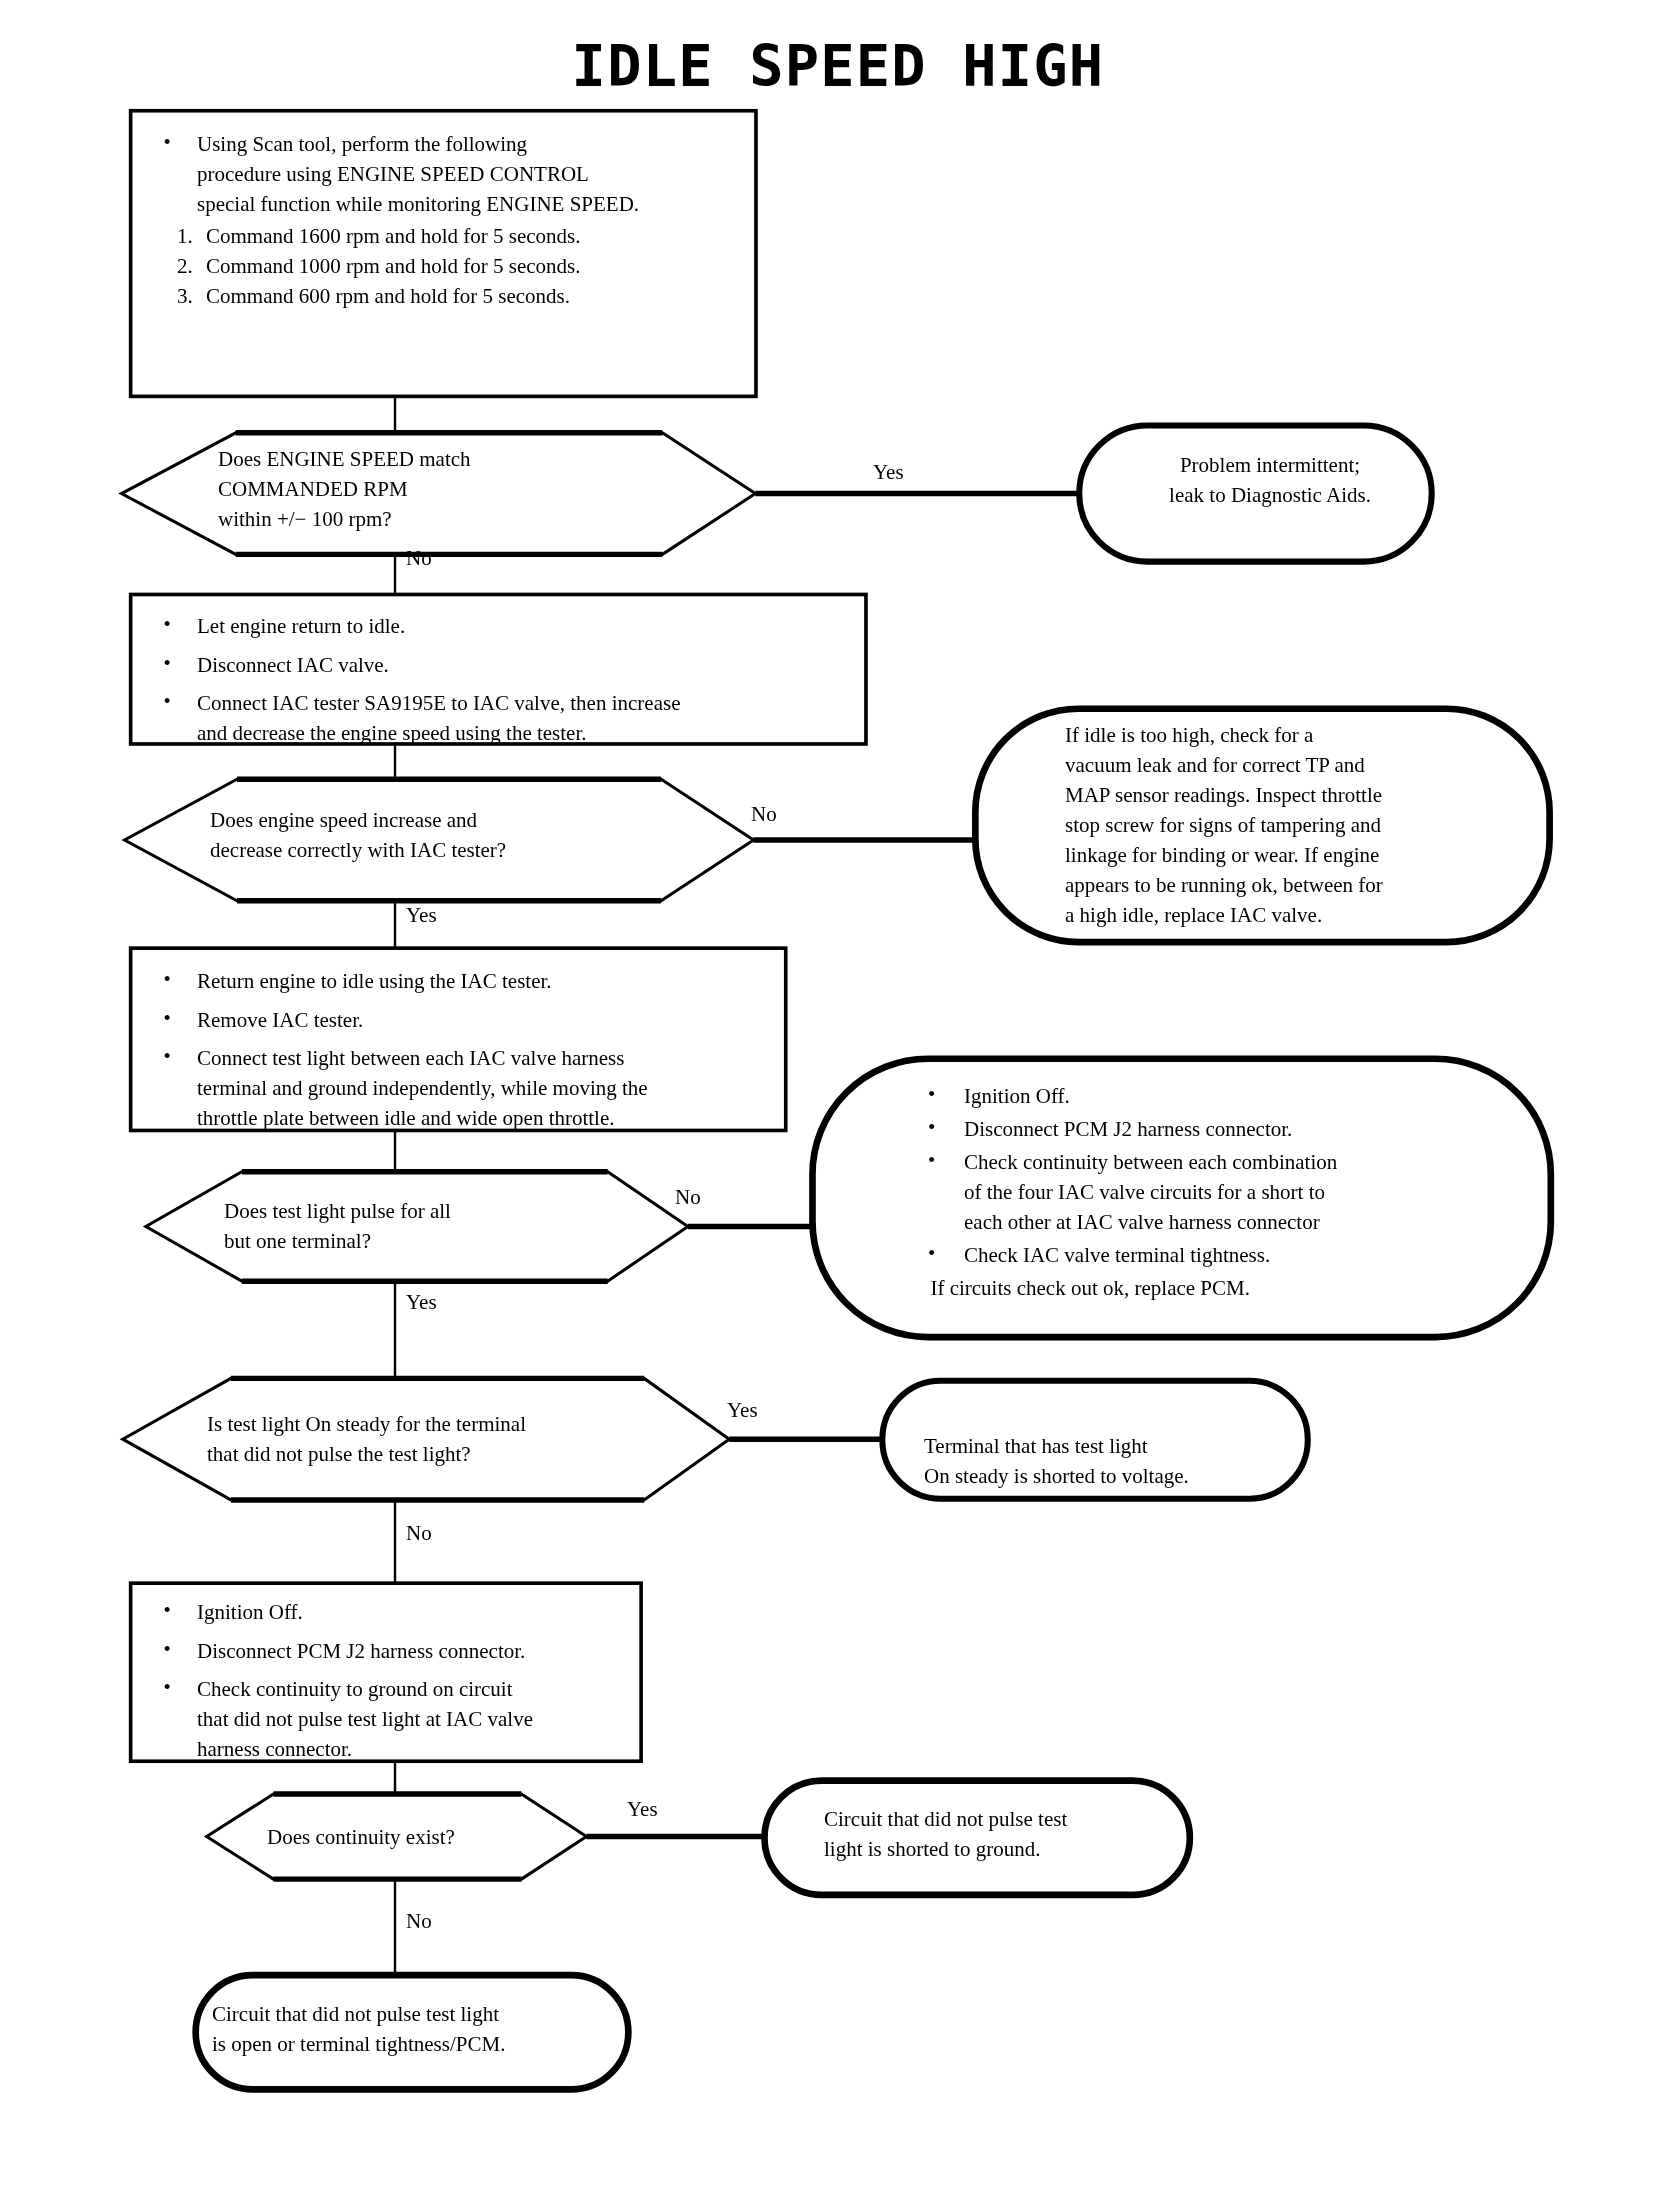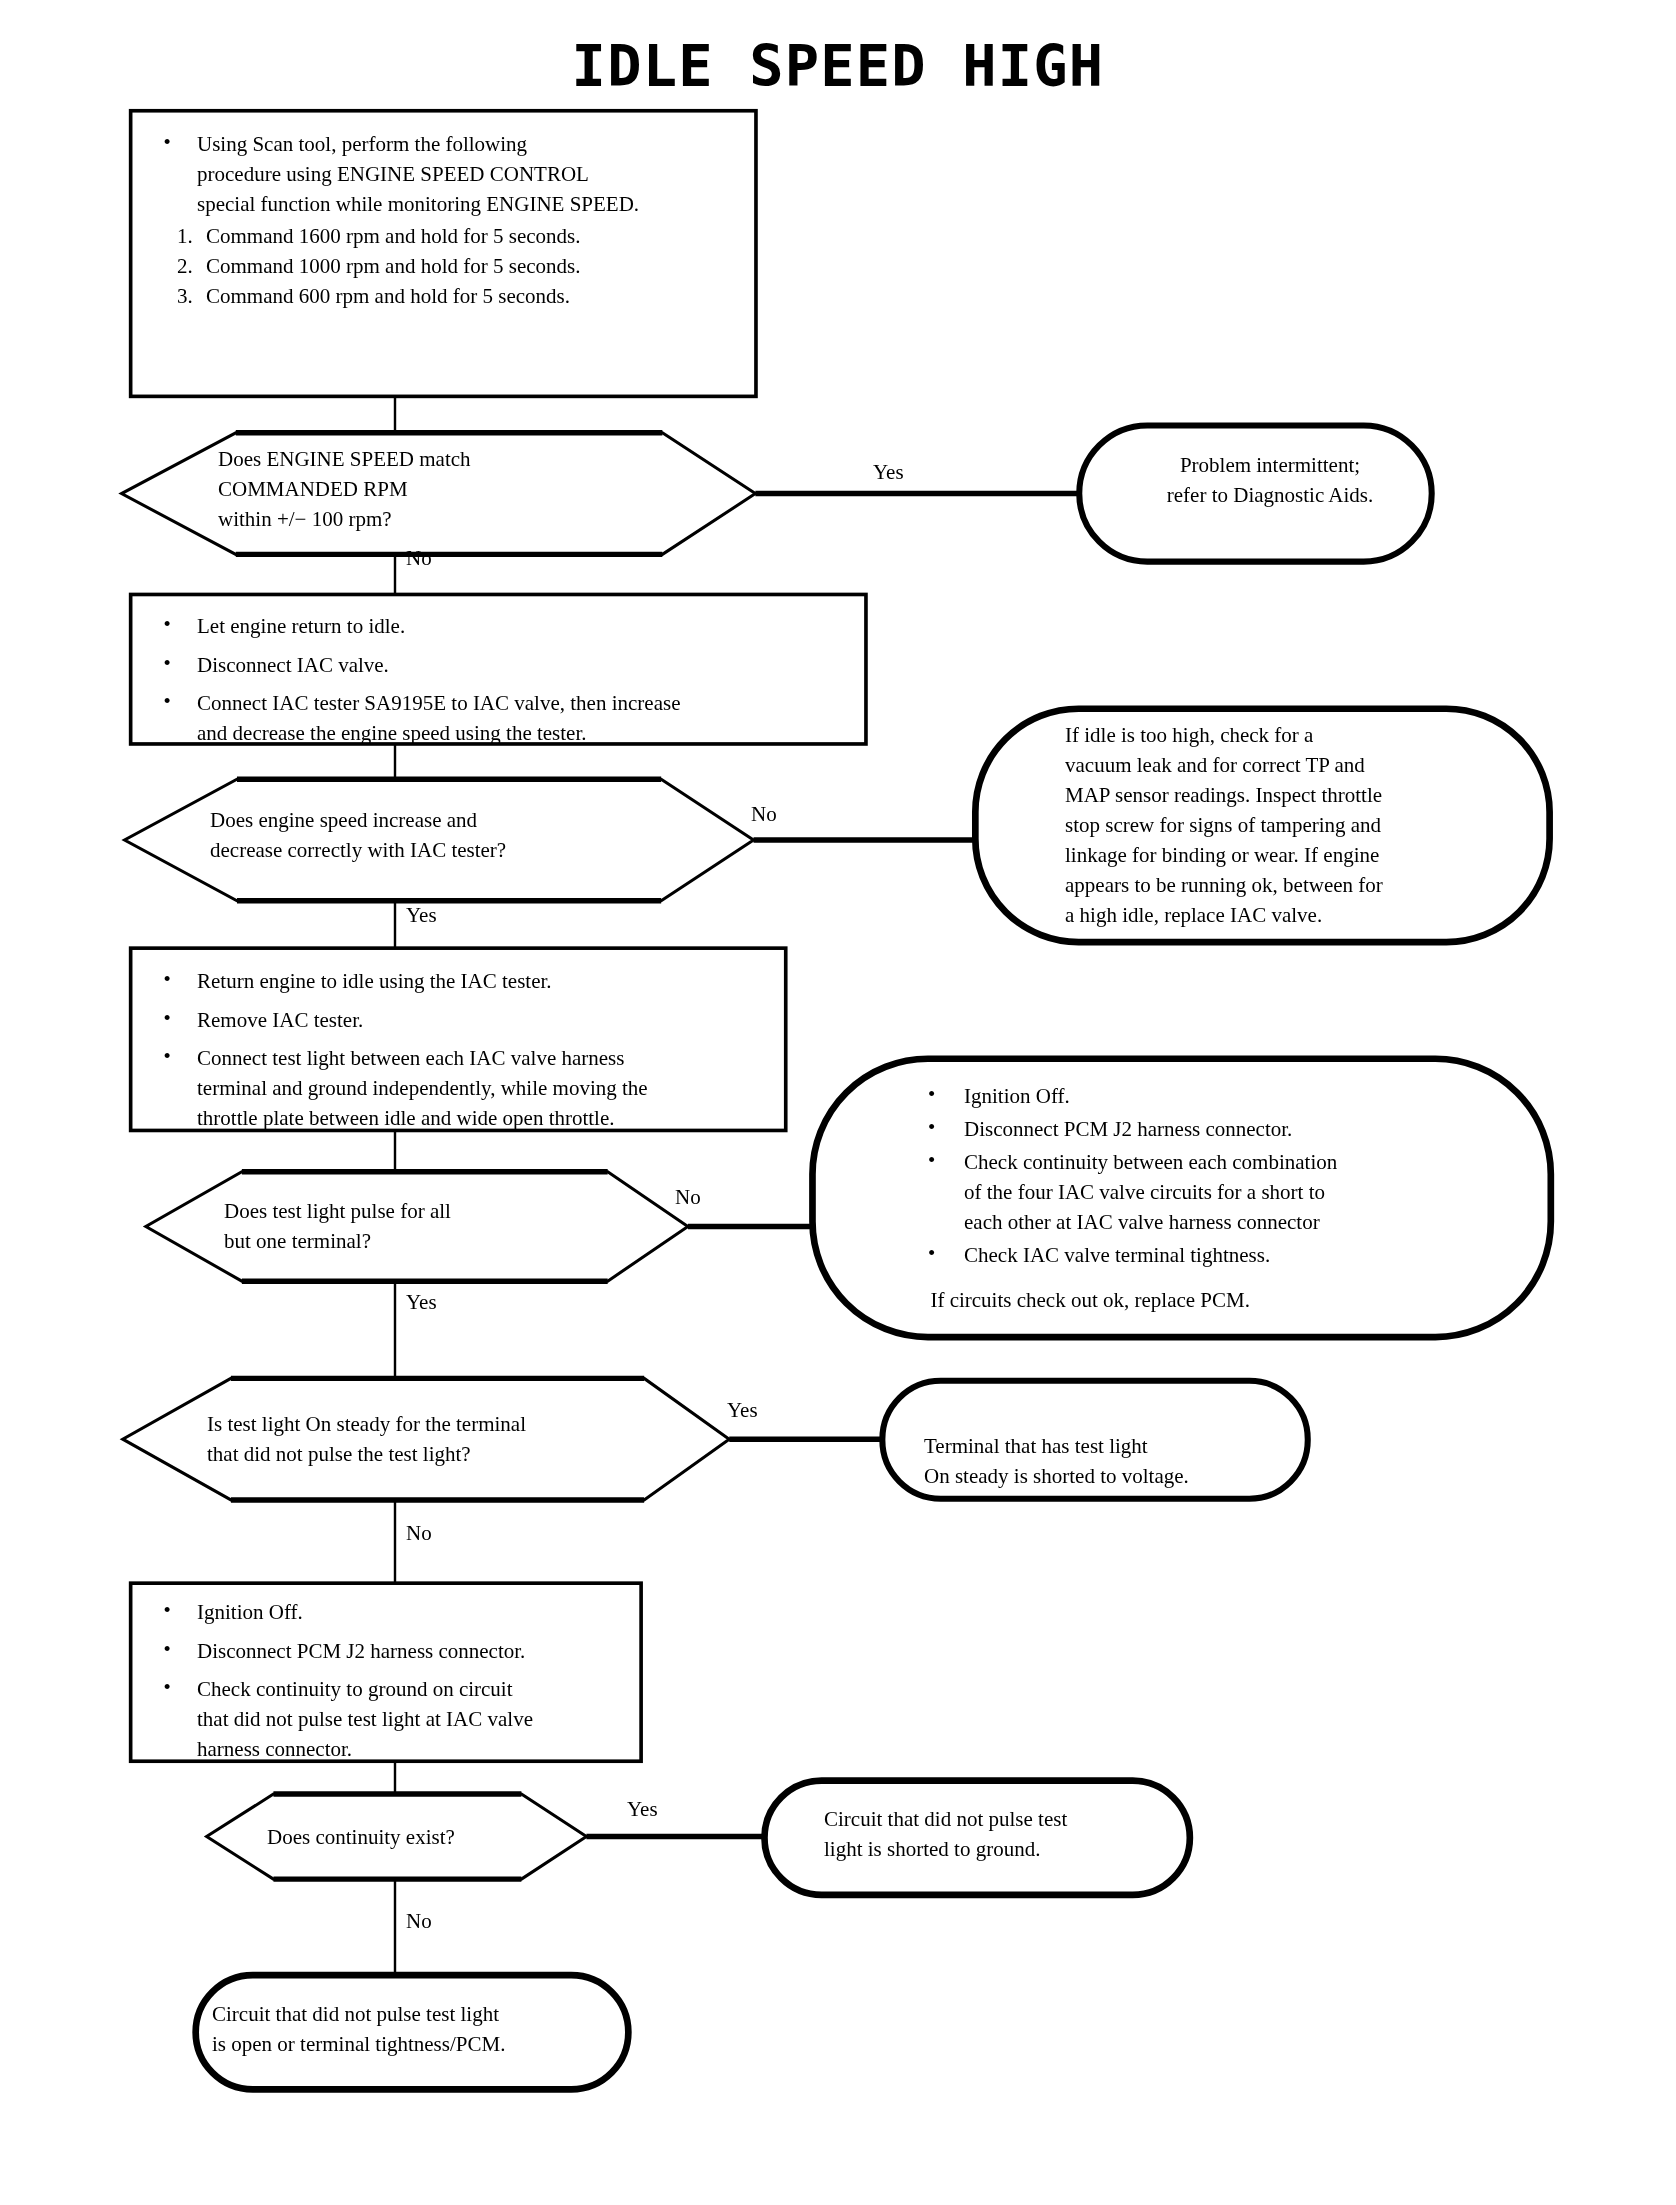--- a/index.html
+++ b/index.html
@@ -150,21 +150,21 @@
   <div class="ctr" style="left:218px;top:444px;width:462px;">
     <div>Does ENGINE SPEED match</div>
     <div>COMMANDED RPM</div>
     <div>within +/− 100 rpm?</div>
   </div>
   <div class="branch" style="left:873px;top:460px;">Yes</div>
   <div class="branch" style="left:406px;top:546px;">No</div>
 
   <div class="ctr" style="left:1118px;top:450px;width:304px;text-align:center;">
     <div>Problem intermittent;</div>
-    <div>refer to Diagnostic Aids.</div>
+    <div>leak to Diagnostic Aids.</div>
   </div>
 
   <div class="txt" style="left:150px;top:611px;width:705px;">
     <ul class="blist">
       <li>Let engine return to idle.</li>
       <li>Disconnect IAC valve.</li>
       <li>
         <div>Connect IAC tester SA9195E to IAC valve, then increase</div>
         <div>and decrease the engine speed using the tester.</div>
       </li>
@@ -211,21 +211,21 @@
     <ul class="blist tight">
       <li>Ignition Off.</li>
       <li>Disconnect PCM J2 harness connector.</li>
       <li>
         <div>Check continuity between each combination</div>
         <div>of the four IAC valve circuits for a short to</div>
         <div>each other at IAC valve harness connector</div>
       </li>
       <li>Check IAC valve terminal tightness.</li>
     </ul>
-    <div class="plain" style="margin-left:13.4px;margin-top:15px;">If circuits check out ok, replace PCM.</div>
+    <div class="plain" style="margin-left:13.4px;margin-top:3px;">If circuits check out ok, replace PCM.</div>
   </div>
 
   <div class="ctr" style="left:207px;top:1409px;width:498px;">
     <div>Is test light On steady for the terminal</div>
     <div>that did not pulse the test light?</div>
   </div>
   <div class="branch" style="left:727px;top:1398px;">Yes</div>
   <div class="branch" style="left:406px;top:1521px;">No</div>
 
   <div class="ctr" style="left:924px;top:1403px;width:389px;margin-top:28px;">

